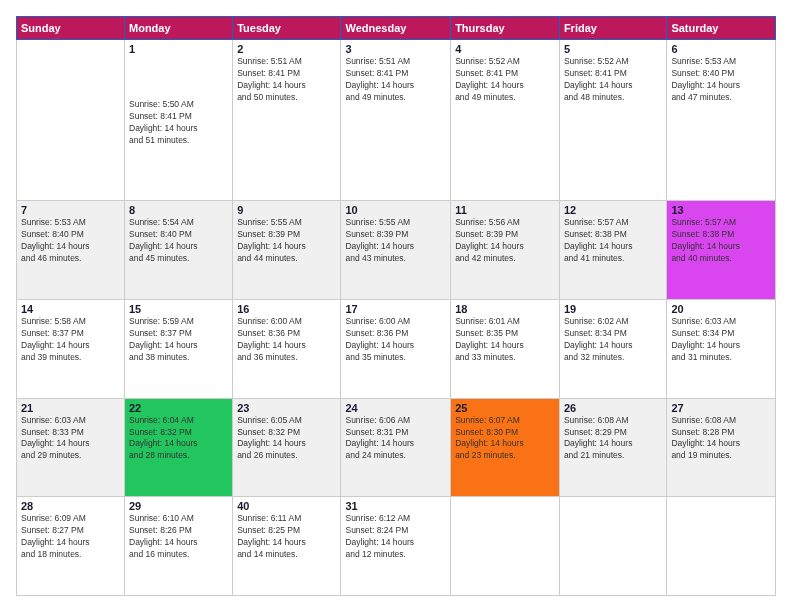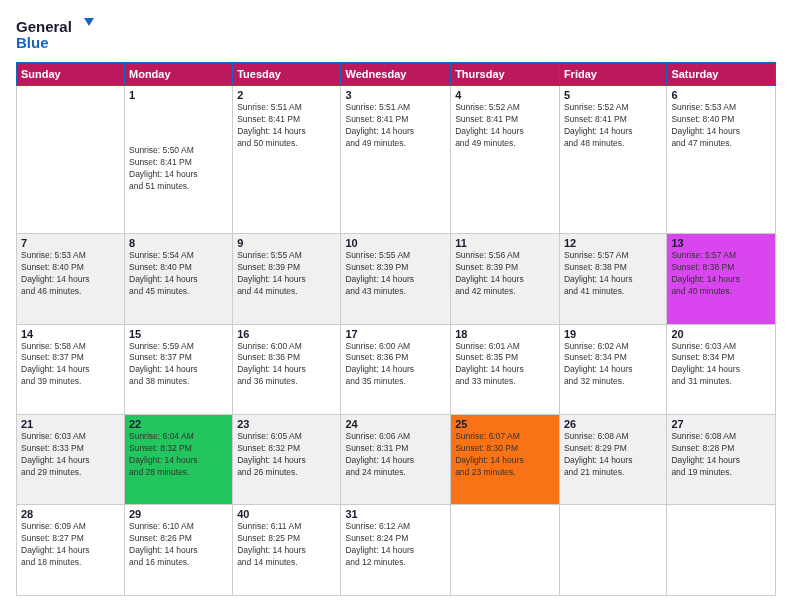--- a/index.html
+++ b/index.html
@@ -79,33 +79,20 @@
       color: #333;
     }
     .empty-cell {
       background: #fff !important;
     }
   </style>
 </head>
 <body>
 
 <div class="page">
-  <div class="header">
-    <div class="logo">
-  <svg width="80" height="36" viewBox="0 0 80 36">
-    <text x="0" y="16" font-size="15" font-weight="bold" fill="#1a1a2e" font-family="Arial">General</text>
-    <text x="0" y="32" font-size="15" font-weight="bold" fill="#1565c0" font-family="Arial">Blue</text>
-    <polygon points="68,2 78,2 73,10" fill="#1565c0"></polygon>
-  </svg>
-</div>
-    <div class="title-block">
-      <div class="month-year"></div>
-      <div class="location"></div>
-    </div>
-  </div>
 
   <table class="calendar-table">
     <thead>
       <tr>
         <th>Sunday</th>
         <th>Monday</th>
         <th>Tuesday</th>
         <th>Wednesday</th>
         <th>Thursday</th>
         <th>Friday</th>

